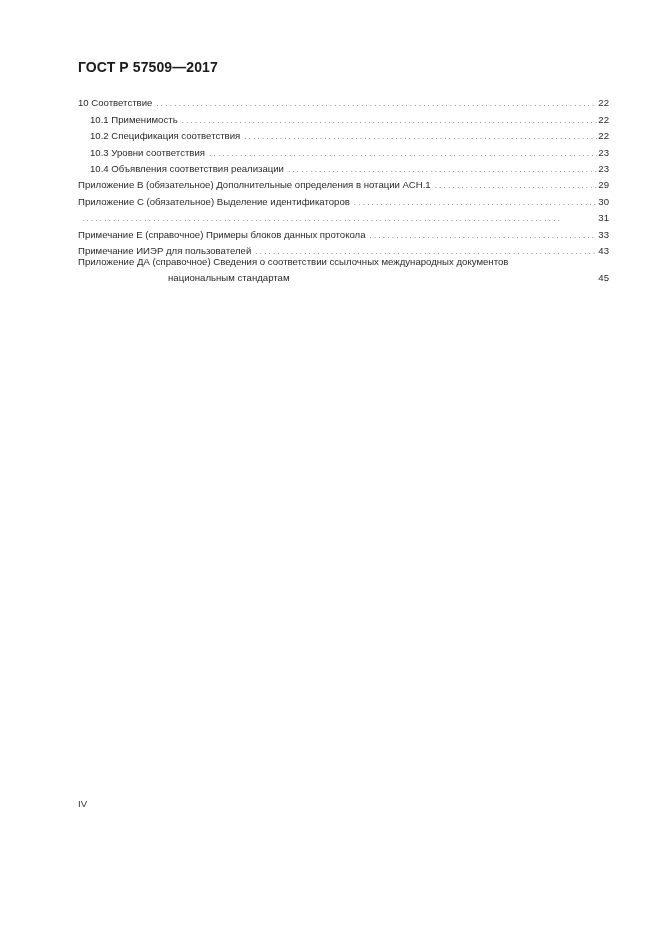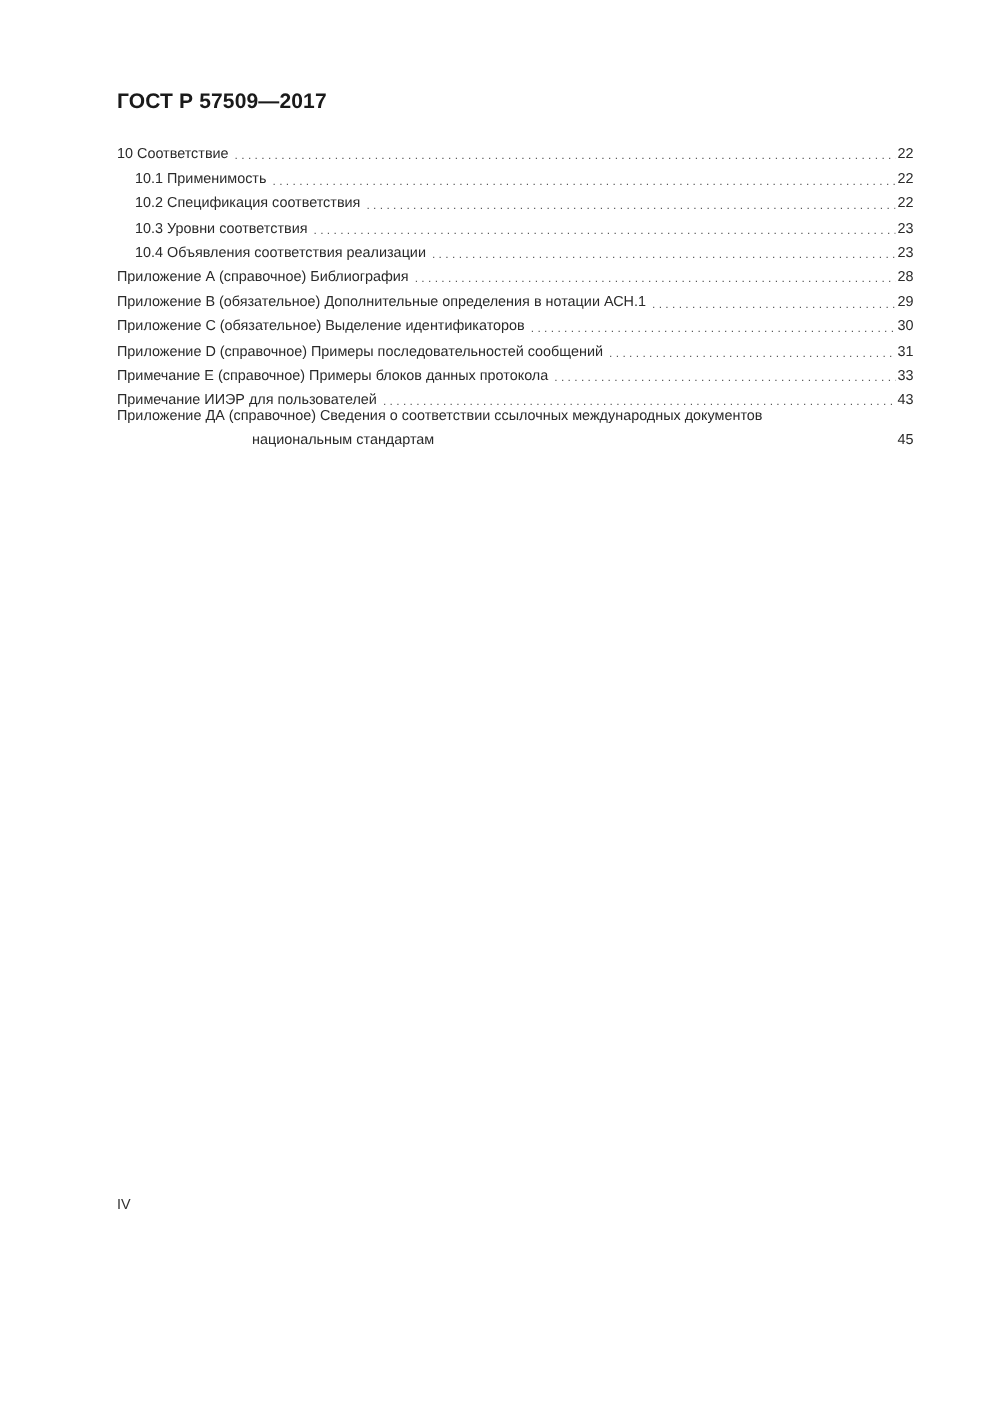--- a/index.html
+++ b/index.html
@@ -43,36 +43,30 @@
     <span class="label">10.3 Уровни соответствия</span>
     <span class="dots"></span>
     <span class="page">23</span>
   </div>
   <div class="row indent">
     <span class="label">10.4 Объявления соответствия реализации</span>
     <span class="dots"></span>
     <span class="page">23</span>
   </div>
   <div class="row">
-    <span class="label">Приложение А (справочное) Библиография</span>
-    <span class="dots"></span>
-    <span class="page">28</span>
-  </div>
-  <div class="row">
     <span class="label">Приложение В (обязательное) Дополнительные определения в нотации АСН.1</span>
     <span class="dots"></span>
     <span class="page">29</span>
   </div>
   <div class="row">
     <span class="label">Приложение С (обязательное) Выделение идентификаторов</span>
     <span class="dots"></span>
     <span class="page">30</span>
   </div>
   <div class="row">
-    <span class="label">Приложение D (справочное) Примеры последовательностей сообщений</span>
     <span class="dots"></span>
     <span class="page">31</span>
   </div>
   <div class="row">
     <span class="label">Примечание Е (справочное) Примеры блоков данных протокола</span>
     <span class="dots"></span>
     <span class="page">33</span>
   </div>
   <div class="row">
     <span class="label">Примечание ИИЭР для пользователей</span>

